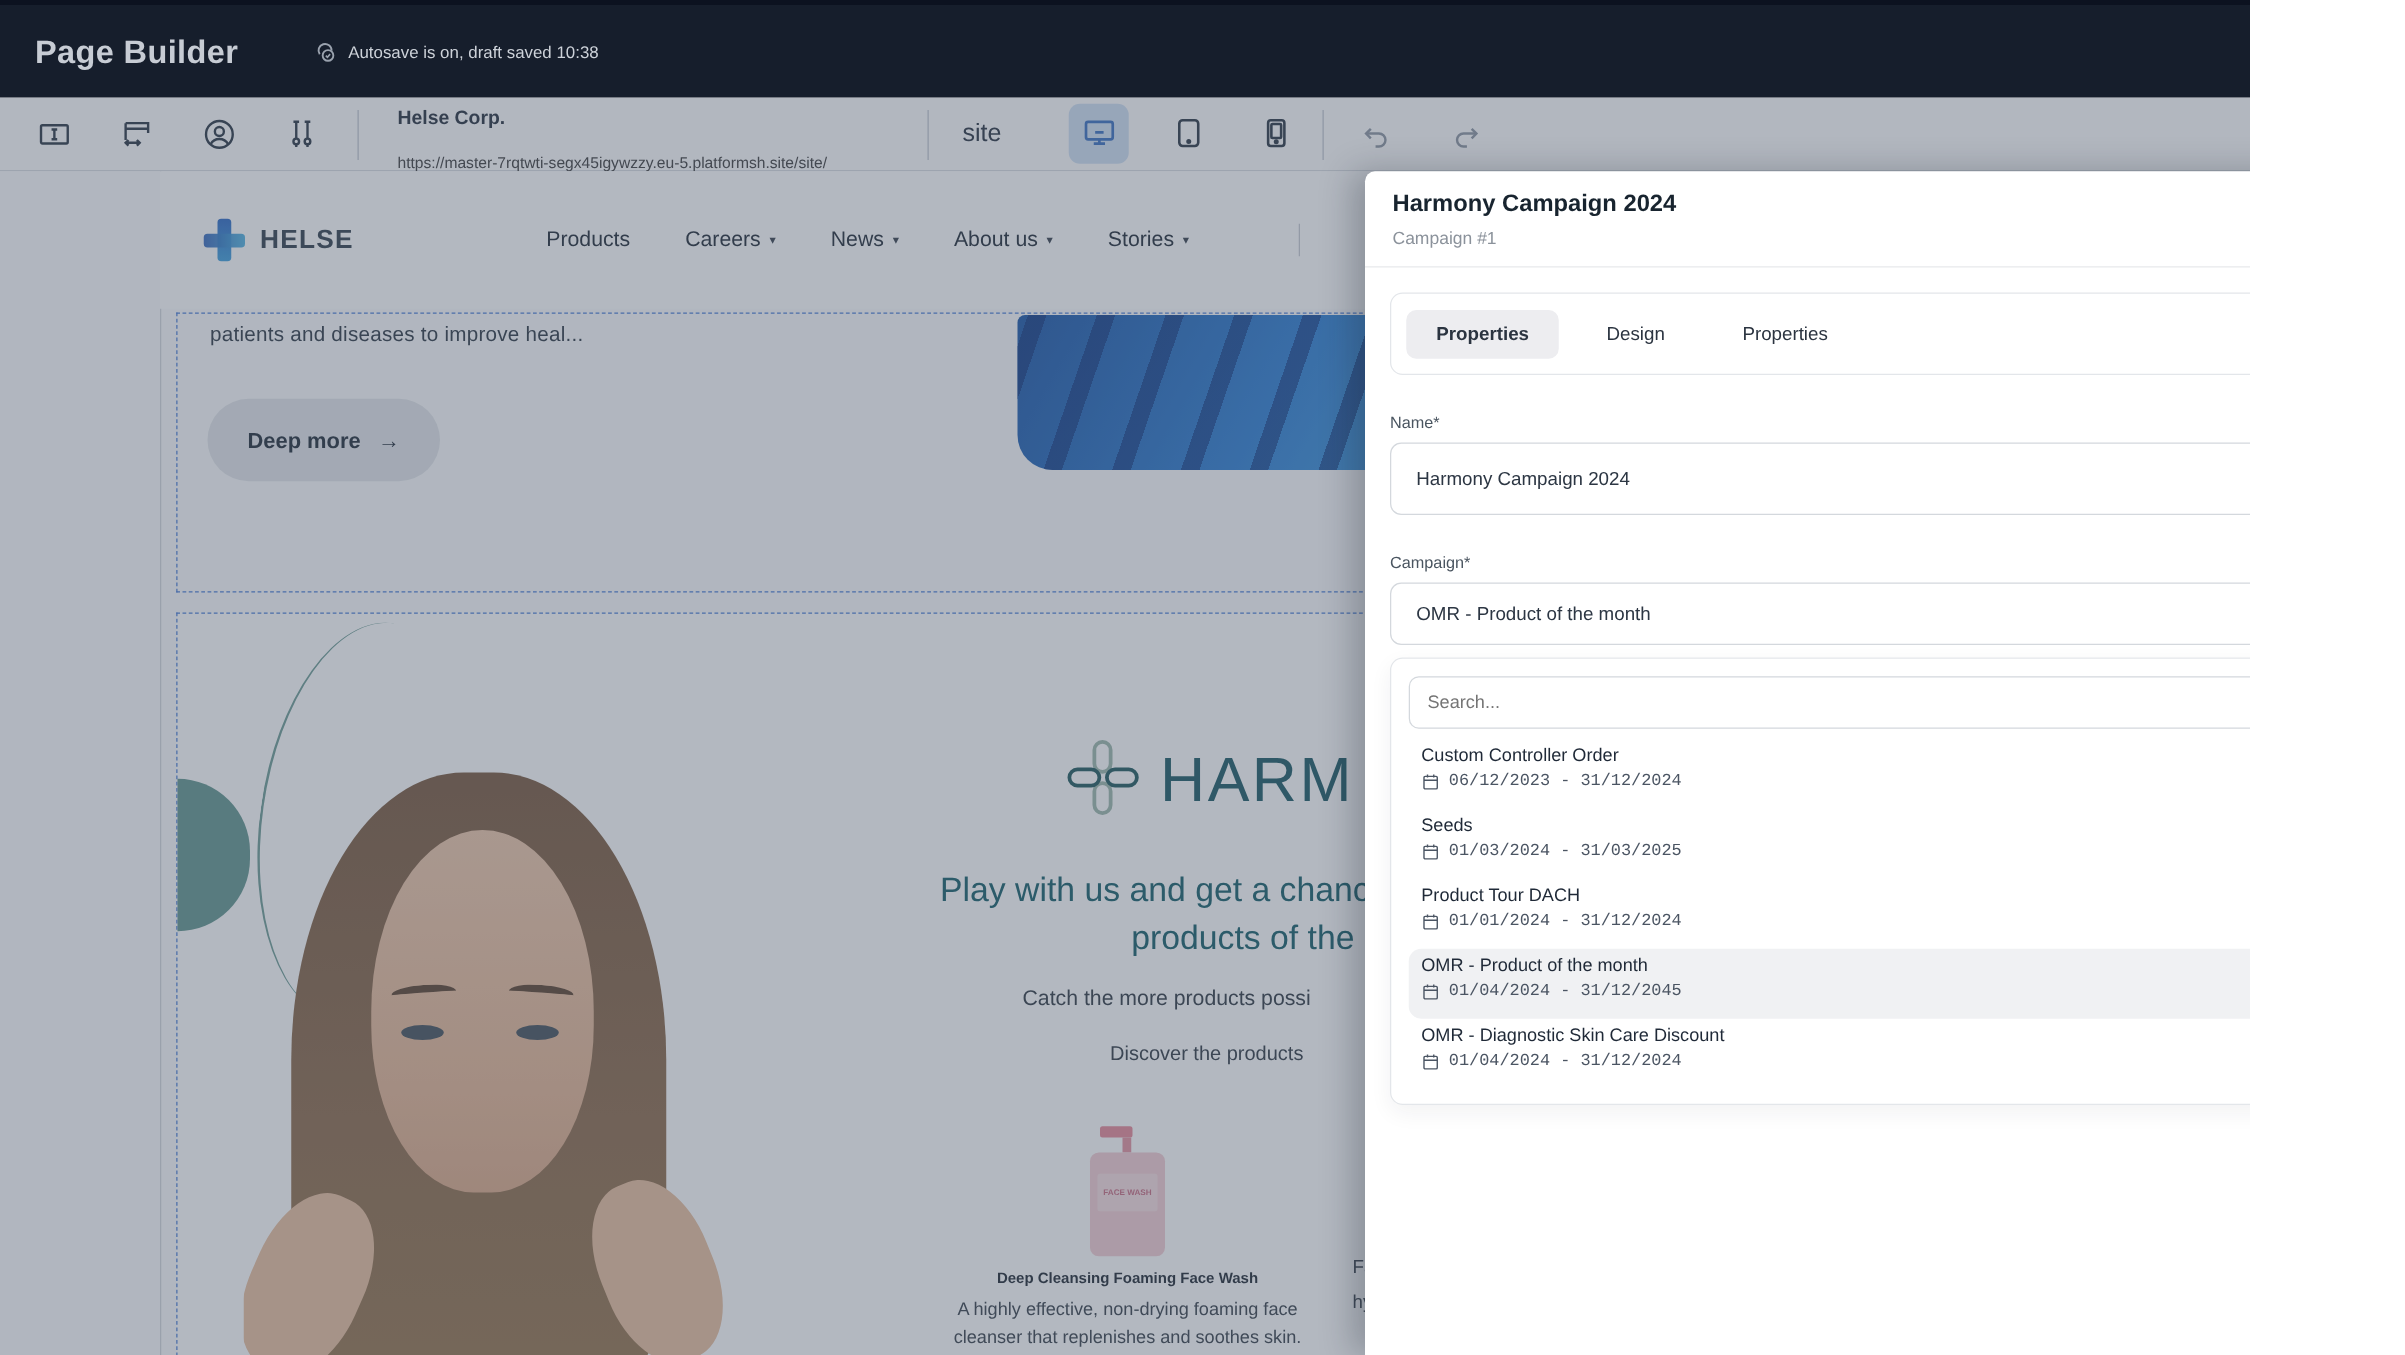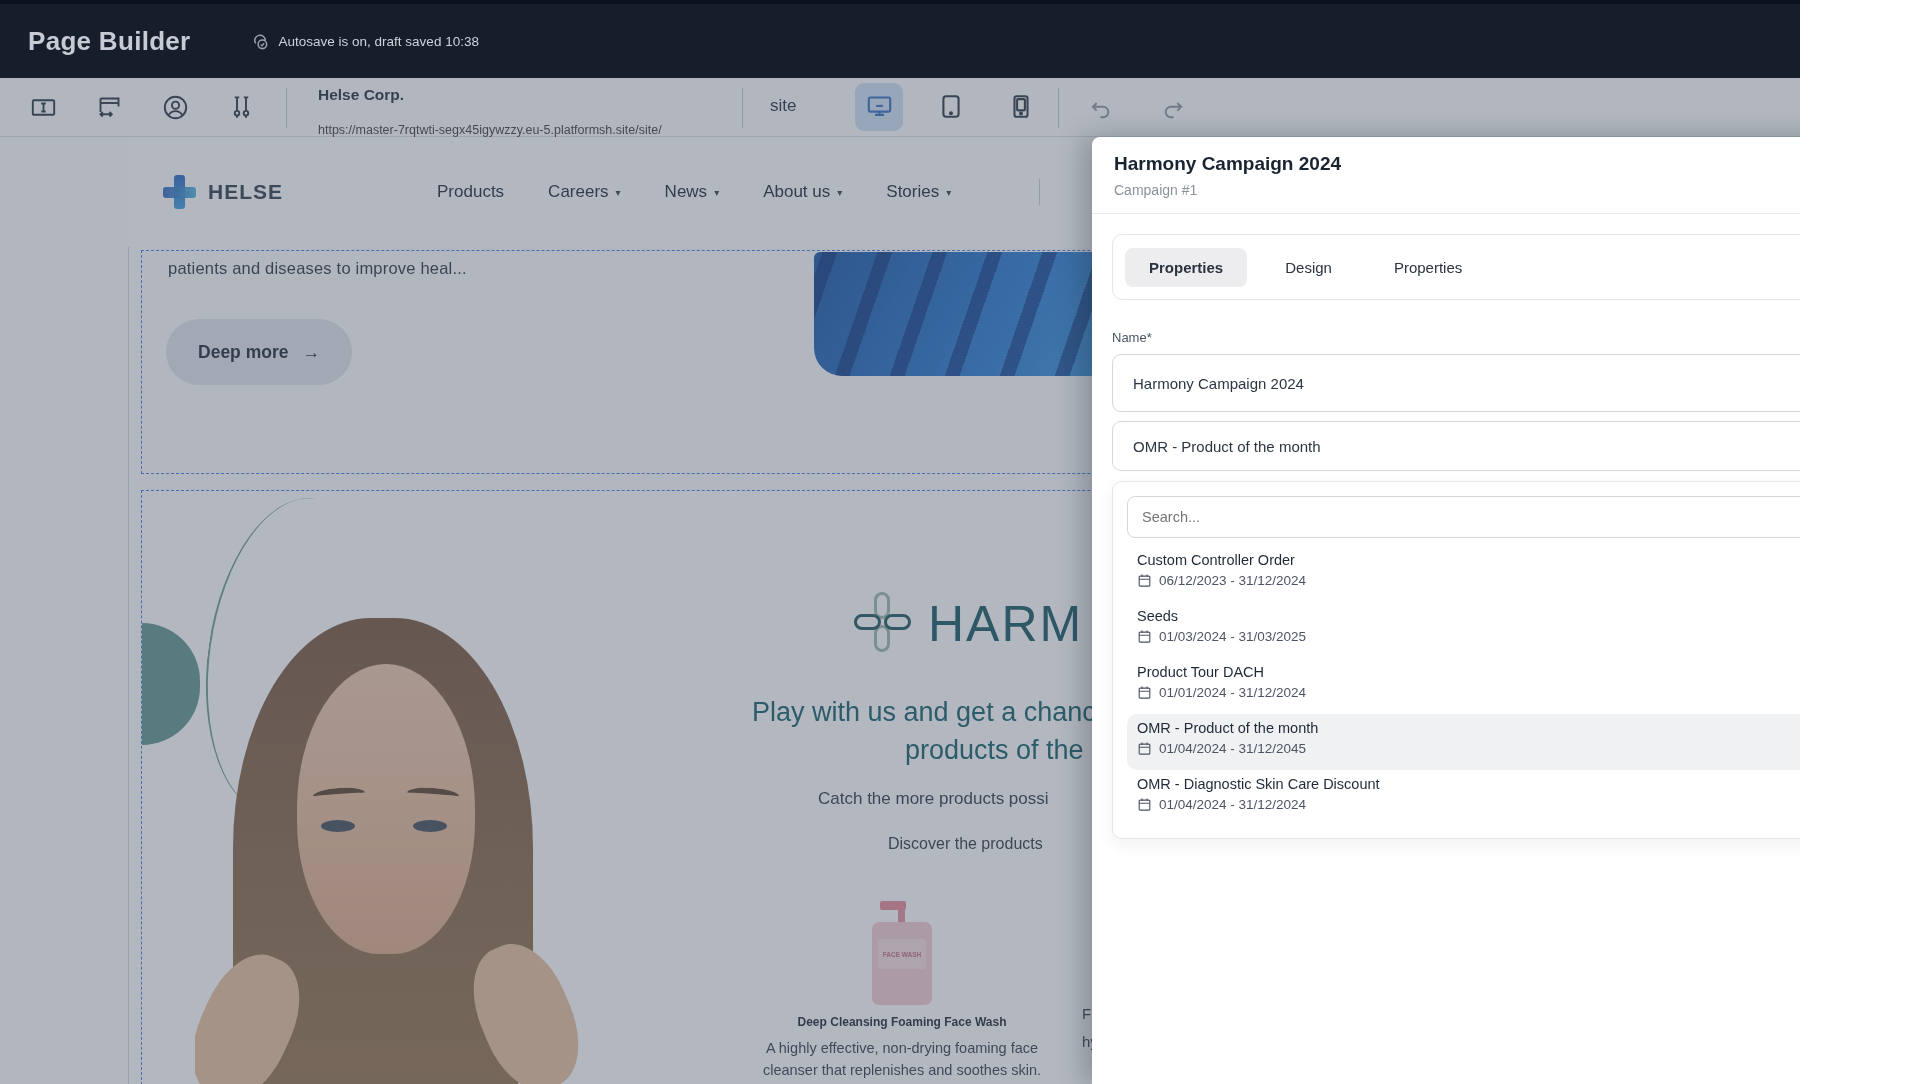--- a/index.html
+++ b/index.html
@@ -21,21 +21,21 @@
   .btn-split .seg-caret { padding:0 14px; border-left:1px solid #79828f; height:100%; display:flex; align-items:center;}
 
   
   #toolbar { position:absolute; left:0; top:78px; width:1924px; height:59px; background:#fdfdfe;
     border-bottom:1px solid #d9dde2; z-index:1;}
   #toolbar .tb { position:absolute; }
   .tb-icon { color:#2c3846; cursor:pointer; }
   .vline { position:absolute; top:10px; width:1px; height:40px; background:#c2c8cf; }
   .site-name { font-size:15.5px; font-weight:bold; color:#27313f; }
   .site-url { font-size:12.5px; color:#404040; cursor:pointer; display:block; margin-top:19px;}
-  .site-label { font-size:17px; color:#2a3442; }
+  .site-label { font-size:20px; color:#2a3442; }
   .dev-sel { position:absolute; width:48px; height:48px; border-radius:9px; background:#cfe0f3; top:5px;}
   .dev-ic { position:absolute; cursor:pointer;}
   .undo-redo { color:#8d96a3; cursor:pointer;}
   .addbox-sel { position:absolute; width:48px; height:48px; border-radius:10px; background:#ccdcf0; top:5px;}
 
   
   #canvas { position:absolute; left:0; top:137px; width:1924px; height:947px; background:#fbfcfd; overflow:hidden; z-index:1;}
   .page-edge { position:absolute; left:128px; top:0; width:1px; height:947px; background:#d4d8dd;}
 
   
@@ -142,21 +142,21 @@
   .select { position:relative; margin-top:9px; border:1px solid #d4d8dd; border-radius:9px; height:50px;
       display:flex; align-items:center; justify-content:space-between; padding:0 20px; font-size:15px; color:#2c3643; cursor:pointer;}
   .dropdown { margin-top:10px; border:1px solid #e3e6ea; border-radius:10px; padding:14px 14px 6px 14px;
       box-shadow:0 6px 18px rgba(30,40,55,.06);}
   .search { border:1px solid #d4d8dd; border-radius:8px; height:42px; display:flex; align-items:center; padding:0 14px;}
   .search input { border:0; outline:0; flex:1; font-size:14.5px; color:#68707a; font-family:inherit;}
   .optlist { position:relative; margin-top:8px; height:286px; padding-right:18px;}
   .opt { height:56px; padding:6px 10px 0 10px; border-radius:10px; cursor:pointer; position:relative;}
   .opt.selected { background:#f0f1f3;}
   .opt-name { font-size:14.5px; color:#1f2937;}
-  .opt-dates { display:flex; align-items:center; gap:7px; margin-top:5px; font-size:13.5px; color:#4b5563;}
+  .opt-dates { display:flex; align-items:center; gap:7px; margin-top:5px; font-size:13.5px; color:#4b5563;font-family:Liberation Mono, monospace;}
   .opt-check { position:absolute; right:16px; top:20px; color:#4b5460;}
   .sbar { position:absolute; right:0; top:2px; width:12px; height:282px; background:#f4f5f6;}
   .sbar .arr { position:absolute; left:0; width:12px; font-size:8px; color:#8a9098; text-align:center;}
   .sbar .up { top:1px;} .sbar .dn { bottom:1px;}
   .sbar .thumb { position:absolute; left:2px; top:118px; width:8px; height:104px; background:#c2c6cb; border-radius:4px;}
 
   svg { display:block; }
 </style>
 </head>
 <body>
@@ -385,20 +385,21 @@
         <span class="tab">Design</span>
         <span class="tab">Properties</span>
       </div>
 
       <div class="field-label">Name*</div>
       <div class="input">
         <input type="text" value="Harmony Campaign 2024" style="">
         <span class="clear-x">✕</span>
       </div>
 
+      <div class="field-label">Campaign*</div>
       <div class="select">
         <span>OMR - Product of the month</span>
         <svg width="18" height="18" viewBox="0 0 16 16" fill="none" stroke="#3a4450" stroke-width="1.6">
             <path d="M3.5 10l4.5-4.5L12.5 10"></path>
           </svg>
       </div>
 
       <div class="dropdown">
         <div class="search">
           <input type="text" placeholder="Search..." style="">

